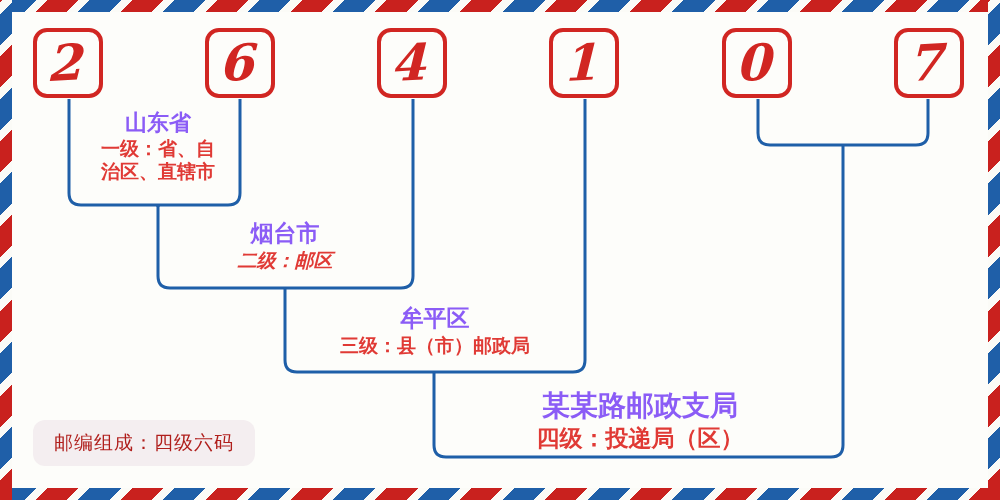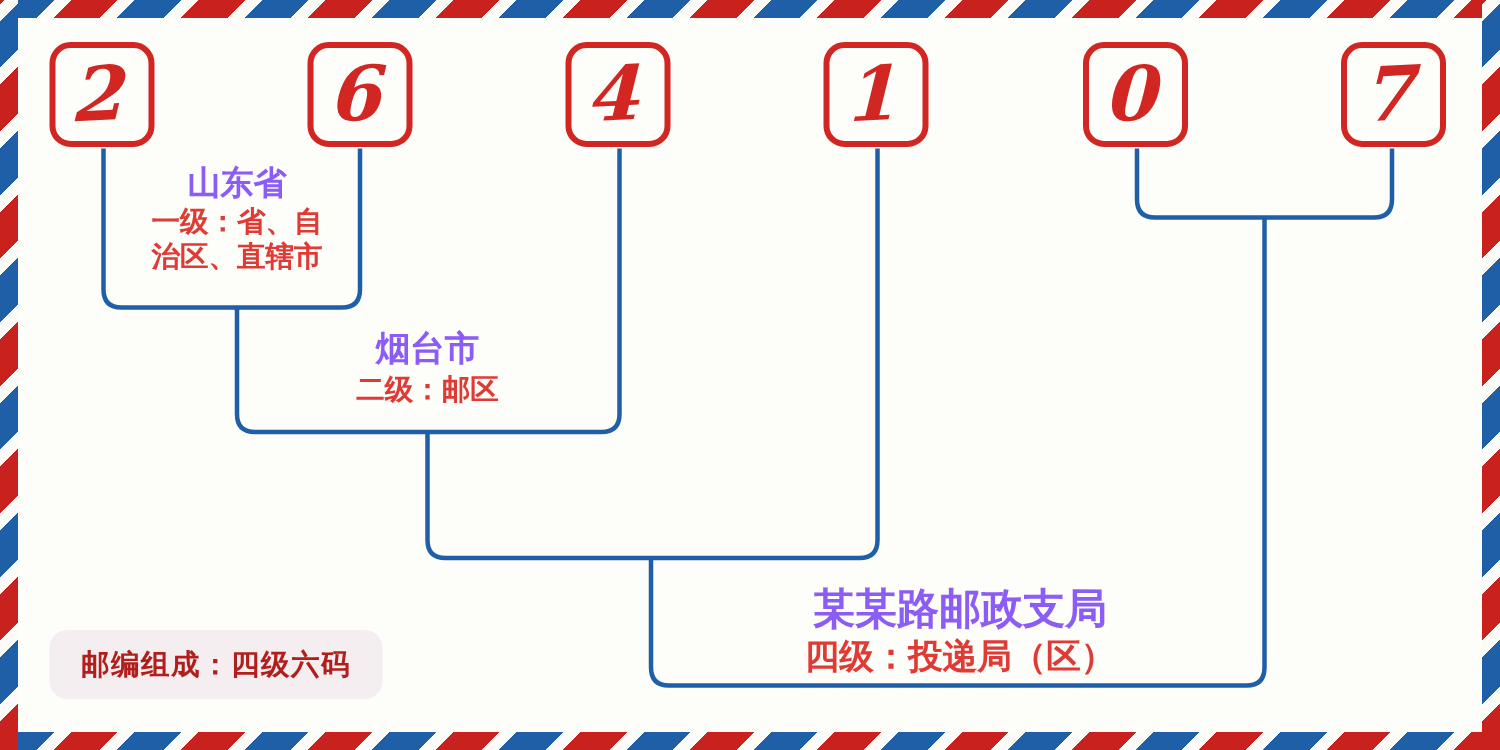--- a/index.html
+++ b/index.html
@@ -106,21 +106,21 @@
     width: 222px;
     height: 46px;
     background: #f4eef0;
     border-radius: 12px;
     display: flex;
     align-items: center;
     justify-content: center;
   }
   #legend-badge .legend-text {
     font-family: "DejaVu Serif", serif;
-    font-weight: bold;
+    font-weight: normal;
     font-size: 19px;
     color: #b01f1c;
     letter-spacing: 1px;
   }
 </style>
 </head>
 <body>
 
 <div id="envelope">
 
@@ -167,23 +167,27 @@
   </div>
 
   <div class="label-group" style="left:78px; top:110px; width:160px;">
     <div class="label-title" style="font-size:22px;">山东省</div>
     <div class="label-sub wrap2" style="font-size:19px; margin-top:2px;">一级：省、自</div>
     <div class="label-sub wrap2" style="font-size:19px;">治区、直辖市</div>
   </div>
 
   <div class="label-group" style="left:185px; top:220px; width:200px;">
     <div class="label-title" style="font-size:23px;">烟台市</div>
-    <div class="label-sub" style="font-size:19px; margin-top:3px;">二级：邮区</div>
+    <div class="label-sub" style="font-size:19px; margin-top:3px;font-style:italic;">二级：邮区</div>
   </div>
 
+  <div class="label-group" style="left:310px; top:305px; width:250px;">
+    <div class="label-title" style="font-size:23px;">牟平区</div>
+    <div class="label-sub" style="font-size:19px; margin-top:3px;">三级：县（市）邮政局</div>
+  </div>
 
   <div class="label-group" style="left:470px; top:390px; width:340px;">
     <div class="label-title" style="font-size:28px;">某某路邮政支局</div>
     <div class="label-sub" style="font-size:23px; margin-top:3px;">四级：投递局（区）</div>
   </div>
 
 
   <div id="legend-badge">
     <span class="legend-text">邮编组成：四级六码</span>
   </div>

